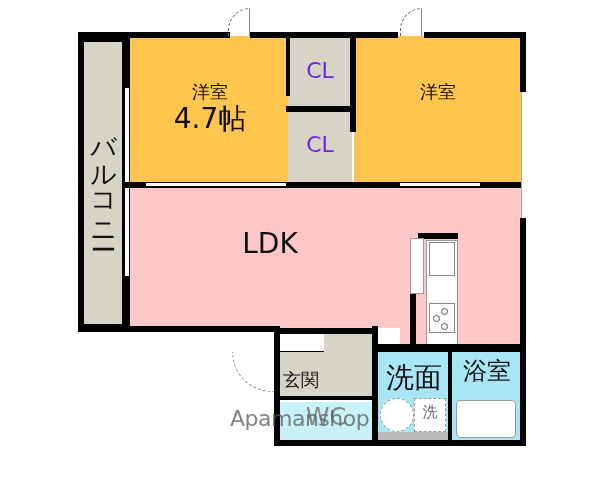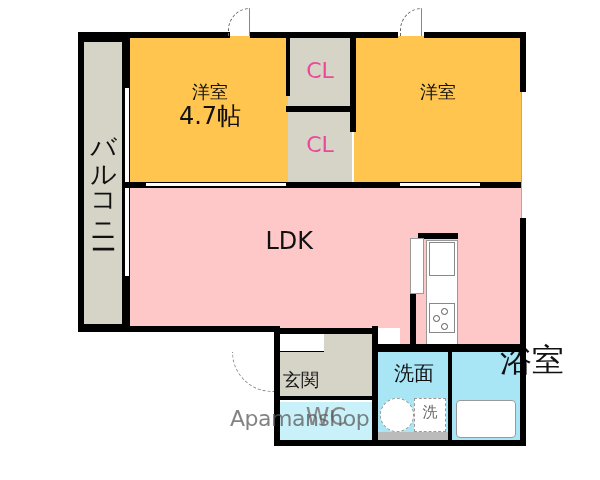--- a/index.html
+++ b/index.html
@@ -3,22 +3,22 @@
 <meta charset="utf-8">
 <style>
   html, body { margin: 0; padding: 0; background: #ffffff; }
   body { width: 600px; height: 480px; position: relative; overflow: hidden;
          font-family: "DejaVu Sans", sans-serif; }
   .abs { position: absolute; box-sizing: border-box; }
   .wall { position: absolute; background: #000; }
   .win { position: absolute; background: #fff; }
   .room-label { position: absolute; text-align: center; color: #111; line-height: 1.15; }
   .label-jp { font-size: 18px; }
-  .label-num { font-size: 24px; }
-  .cl { position: absolute; font-size: 22px; color: #ec4899; text-align: center; }
+  .label-num { font-size: 28px; }
+  .cl { position: absolute; font-size: 22px; color: #6d28d9; text-align: center; }
   .watermark { position: absolute; font-size: 22px; color: rgba(90,90,90,0.75); letter-spacing: -0.5px; }
 </style>
 </head>
 <body>
 
 <div class="abs" style="left:78px;top:36px;width:50px;height:294px;background:#D6D3C7;border:6px solid #000;"></div>
 <div class="room-label label-jp" style="left:88px;top:118px;width:30px;writing-mode:vertical-rl;font-size:26px;">バルコニー</div>
 
 <div class="abs" style="left:128px;top:36px;width:162px;height:150px;background:#FFC54F;"></div>
 <div class="room-label" style="left:150px;top:82px;width:120px;">
@@ -31,21 +31,21 @@
 <div class="abs" style="left:288px;top:112px;width:64px;height:72px;background:#D6D3C7;"></div>
 <div class="cl" style="left:288px;top:132px;width:64px;">CL</div>
 
 <div class="abs" style="left:354px;top:36px;width:168px;height:150px;background:#FFC54F;"></div>
 <div class="room-label" style="left:378px;top:82px;width:120px;">
   <div class="label-jp">洋室</div>
 </div>
 
 <div class="abs" style="left:128px;top:186px;width:394px;height:142px;background:#FFC8C8;"></div>
 <div class="abs" style="left:400px;top:326px;width:122px;height:20px;background:#FFC8C8;"></div>
-<div class="room-label" style="left:193px;top:228px;width:120px;text-align:right;">
+<div class="room-label" style="left:210px;top:228px;width:120px;">
   <div class="label-num">LDK</div>
 </div>
 
 <div class="abs" style="left:426px;top:240px;width:32px;height:106px;background:#fff;border:1px solid #999;"></div>
 <div class="abs" style="left:429px;top:242px;width:26px;height:34px;border:1px solid #888;background:#fff;"></div>
 <div class="abs" style="left:429px;top:303px;width:26px;height:30px;border:1px solid #888;background:#fff;"></div>
 <div class="abs" style="left:441px;top:308px;width:7px;height:7px;border:1px solid #555;border-radius:50%;"></div>
 <div class="abs" style="left:433px;top:315px;width:7px;height:7px;border:1px solid #555;border-radius:50%;"></div>
 <div class="abs" style="left:441px;top:323px;width:7px;height:7px;border:1px solid #555;border-radius:50%;"></div>
 <div class="wall" style="left:418px;top:233px;width:40px;height:6px;"></div>
@@ -54,28 +54,28 @@
 
 <div class="abs" style="left:280px;top:352px;width:44px;height:46px;background:#D6D3C7;"></div>
 <div class="abs" style="left:280px;top:334px;width:44px;height:18px;background:#fff;border-bottom:1px solid #000;"></div>
 <div class="abs" style="left:324px;top:334px;width:48px;height:64px;background:#D6D3C7;"></div>
 <div class="room-label" style="left:278px;top:370px;width:46px;font-size:18px;">玄関</div>
 
 <div class="abs" style="left:280px;top:402px;width:92px;height:40px;background:#C9F1FA;"></div>
 <div class="room-label" style="left:296px;top:404px;width:60px;font-size:24px;color:#888;">WC</div>
 
 <div class="abs" style="left:378px;top:352px;width:72px;height:90px;background:#A8E6F5;"></div>
-<div class="room-label label-jp" style="left:378px;top:362px;width:72px;font-size:20px;">洗面</div>
+<div class="room-label label-jp" style="left:378px;top:362px;width:72px;font-size:28px;">洗面</div>
 <div class="abs" style="left:380px;top:398px;width:34px;height:34px;background:#fff;border:1px dashed #999;border-radius:50%;"></div>
 <div class="abs" style="left:414px;top:398px;width:32px;height:34px;background:#fff;border:1px dashed #999;"></div>
 <div class="room-label" style="left:414px;top:404px;width:32px;font-size:15px;color:#666;">洗</div>
 <div class="abs" style="left:378px;top:432px;width:72px;height:10px;background:#bbb;"></div>
 
 <div class="abs" style="left:452px;top:352px;width:70px;height:90px;background:#A8E6F5;"></div>
-<div class="room-label label-jp" style="left:452px;top:342px;width:70px;font-size:32px;padding-left:45px;">浴室</div>
+<div class="room-label label-jp" style="left:452px;top:358px;width:70px;font-size:24px;">浴室</div>
 <div class="abs" style="left:456px;top:400px;width:60px;height:38px;background:#fff;border:1px solid #999;border-radius:4px;"></div>
 
 <div class="wall" style="left:78px;top:32px;width:152px;height:6px;"></div>
 <div class="wall" style="left:250px;top:32px;width:148px;height:6px;"></div>
 <div class="wall" style="left:424px;top:32px;width:102px;height:6px;"></div>
 <div class="wall" style="left:520px;top:32px;width:6px;height:60px;"></div>
 <div class="wall" style="left:520px;top:218px;width:6px;height:228px;"></div>
 <div class="wall" style="left:372px;top:440px;width:154px;height:6px;"></div>
 <div class="wall" style="left:274px;top:440px;width:100px;height:6px;"></div>
 <div class="wall" style="left:78px;top:326px;width:200px;height:6px;"></div>

